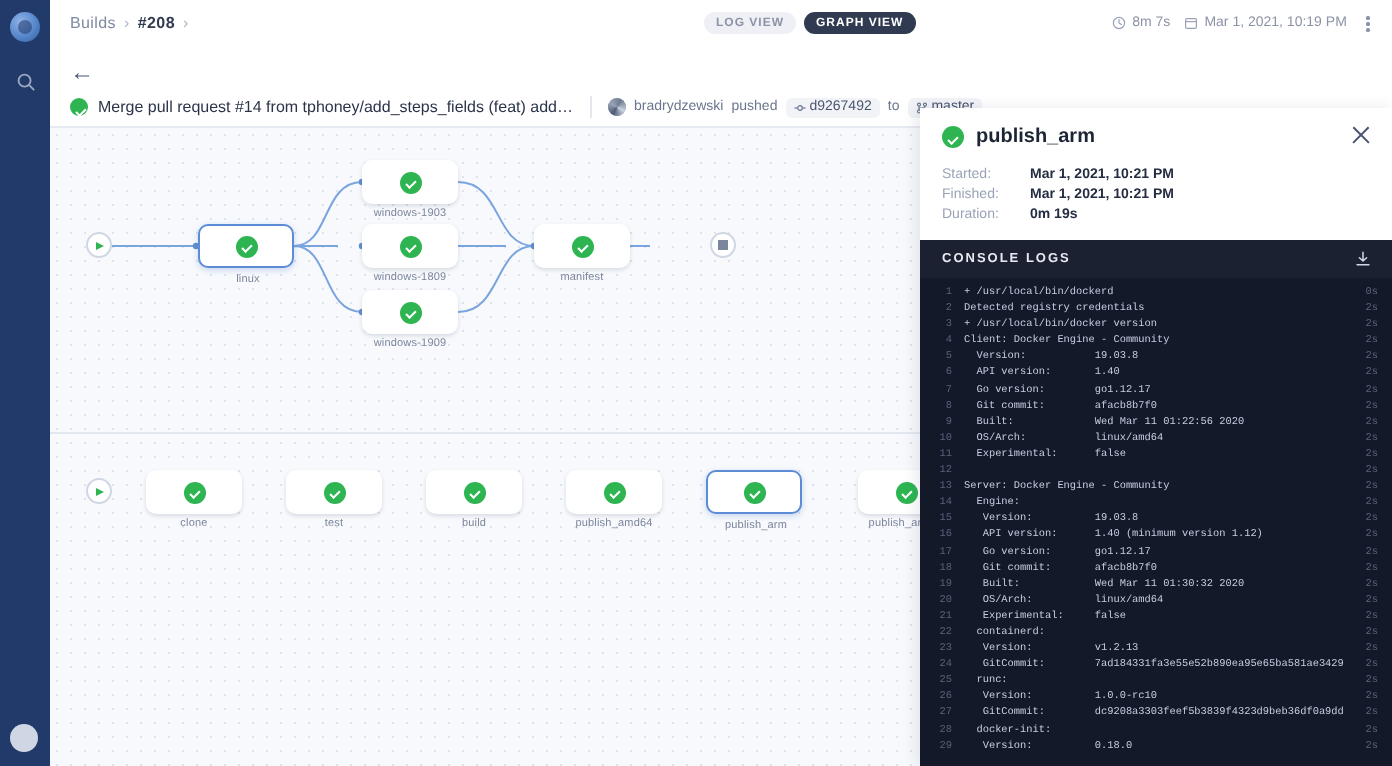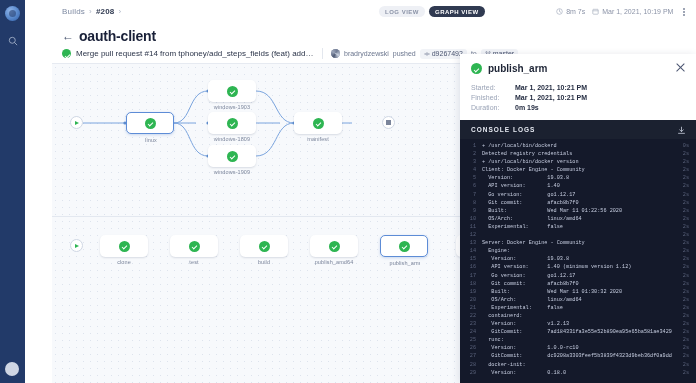--- a/index.html
+++ b/index.html
@@ -4,21 +4,21 @@
 <style>
   * { margin:0; padding:0; box-sizing:border-box; }
   html,body { width:696px; height:383px; overflow:hidden; }
   body {
     font-family:"Liberation Sans", sans-serif;
     background:#ffffff;
     font-size:11px;
     color:#192038;
     -webkit-font-smoothing:antialiased;
   }
-  .app { position:relative; width:696px; height:383px; display:flex;gap:27px; }
+  .app { position:relative; width:696px; height:383px; display:flex; }
 
   
   .rail {
     width:25px; height:383px; background:#223a69;
     display:flex; flex-direction:column; align-items:center;
     flex:0 0 25px; position:relative;
   }
   .rail-logo {
     margin-top:6px; width:15px; height:15px; border-radius:50%;
     background:radial-gradient(circle at 35% 32%, #8fb4e8 0%, #5f8ed0 45%, #2f5fa8 100%);
@@ -208,21 +208,20 @@
         <span class="kebab">
             <i></i>
             <i></i>
             <i></i>
           </span>
       </div>
     </div>
 
     <div class="titlerow">
       <span class="backarrow">←</span>
-      <span class="pagetitle">oauth-client</span>
     </div>
 
     <div class="commitrow">
       <span class="c-left">
         <span class="tick" style="width:9px;height:9px;flex:0 0 9px;"></span>
         <span class="c-msg">Merge pull request #14 from tphoney/add_steps_fields (feat) adding imag...</span>
       </span>
       <span class="divider-v"></span>
       <span class="c-right">
         <span class="av"></span>

